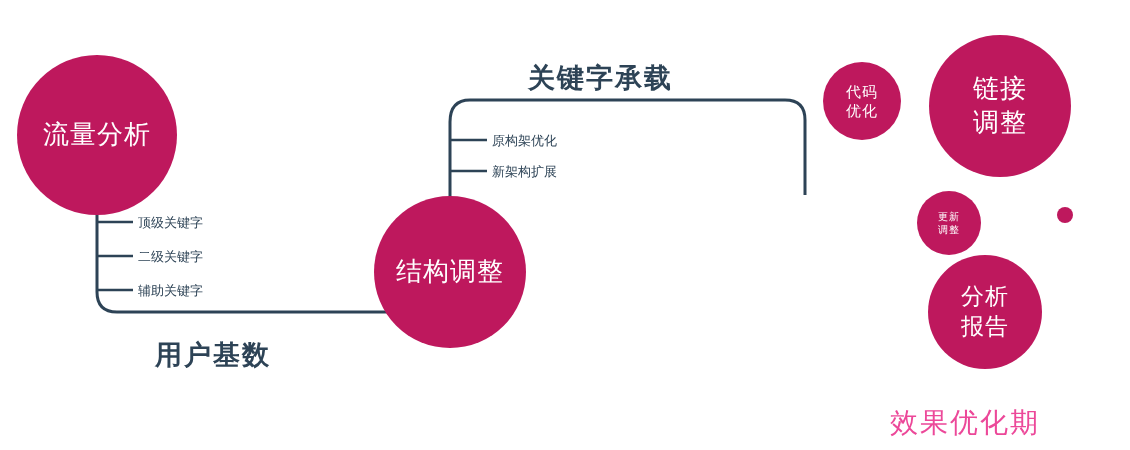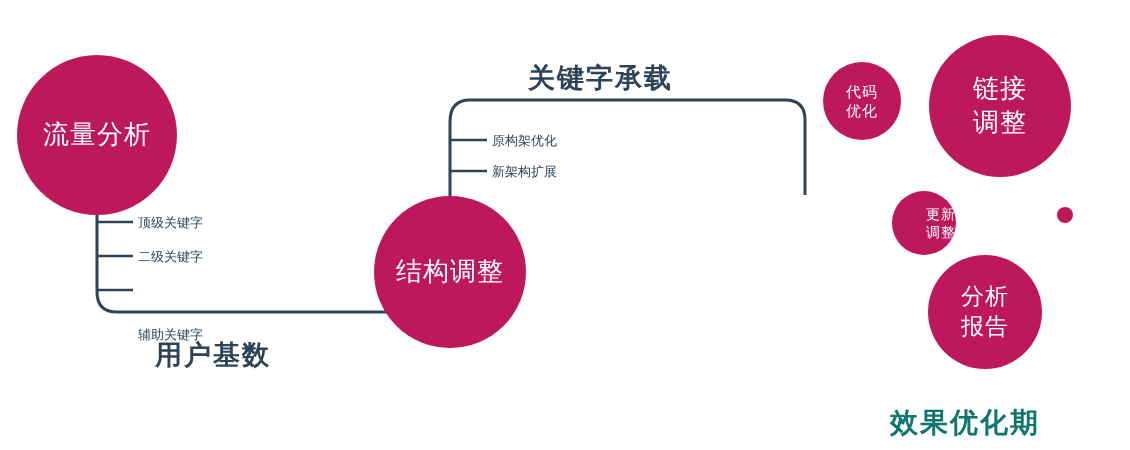--- a/index.html
+++ b/index.html
@@ -45,22 +45,22 @@
     white-space: nowrap;
   }
   .edge-label {
     position: absolute;
     color: #2d4356;
     font-weight: 600;
     white-space: nowrap;
   }
   .footer-label {
     position: absolute;
-    color: #0f766e;
-    font-weight: 700;
+    color: #ec4899;
+    font-weight: 400;
     white-space: nowrap;
   }
 </style>
 </head>
 <body>
 
 <div class="canvas">
 
   <svg class="connectors" width="1130" height="450" viewBox="0 0 1130 450">
     <path d="M 97 195 L 97 292 Q 97 312 117 312 L 400 312" fill="none" stroke="#2d4356" stroke-width="3"></path>
@@ -81,35 +81,35 @@
   <div class="node" style="left:823px; top:62px; width:78px; height:78px; font-size:15px;">
     <span class="label">代码
 优化</span>
   </div>
 
   <div class="node" style="left:929px; top:35px; width:142px; height:142px; font-size:26px;">
     <span class="label">链接
 调整</span>
   </div>
 
-  <div class="node" style="left:892px; top:191px; width:64px; height:64px; font-size:14px;justify-content:flex-end;">
+  <div class="node" style="left:917px; top:191px; width:64px; height:64px; font-size:10px;">
     <span class="label">更新
 调整</span>
   </div>
 
   <div class="node" style="left:1057px; top:207px; width:16px; height:16px;"></div>
 
   <div class="node" style="left:928px; top:255px; width:114px; height:114px; font-size:23px;">
     <span class="label">分析
 报告</span>
   </div>
 
   <div class="branch-label" style="left:138px; top:214px;">顶级关键字</div>
   <div class="branch-label" style="left:138px; top:248px;">二级关键字</div>
-  <div class="branch-label" style="left:138px; top:282px;margin-top:44px;">辅助关键字</div>
+  <div class="branch-label" style="left:138px; top:282px;">辅助关键字</div>
 
   <div class="branch-label" style="left:492px; top:132px;text-align:right;">原构架优化</div>
   <div class="branch-label" style="left:492px; top:163px;">新架构扩展</div>
 
   <div class="edge-label" style="left:155px; top:337px; font-size:27px; letter-spacing:2px;">用户基数</div>
   <div class="edge-label" style="left:528px; top:60px; font-size:27px; letter-spacing:2px;">关键字承载</div>
 
   <div class="footer-label" style="left:890px; top:404px; font-size:28px; letter-spacing:2px;">效果优化期</div>
 
 </div>

